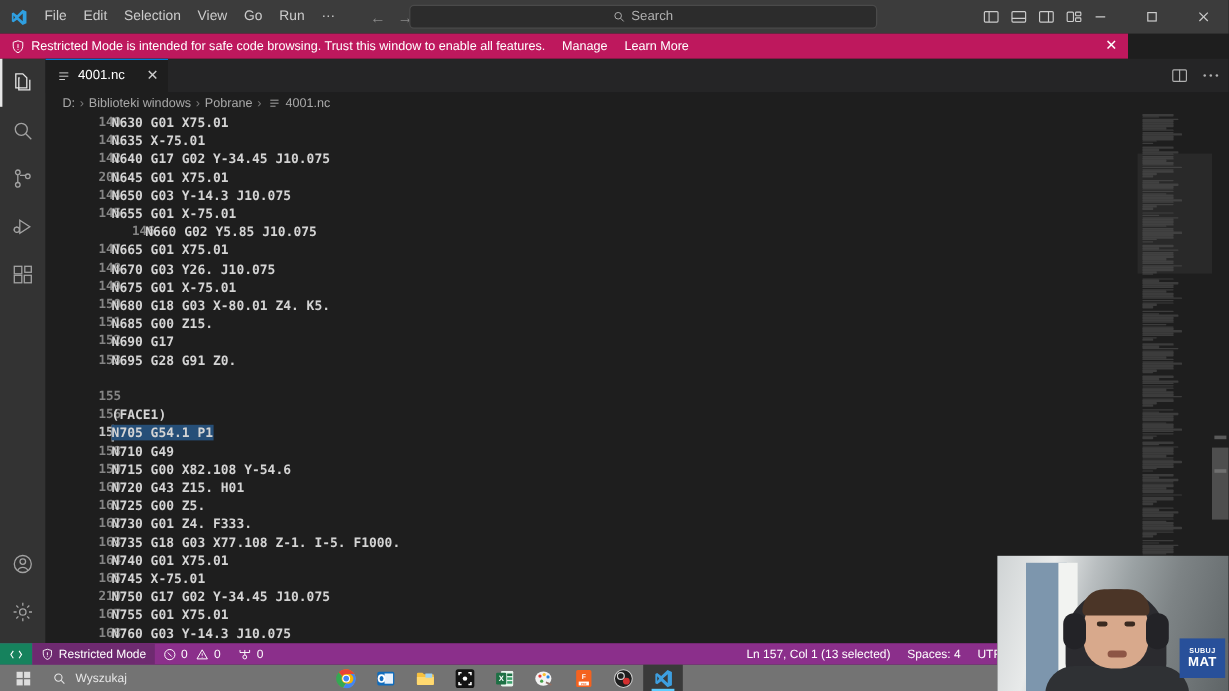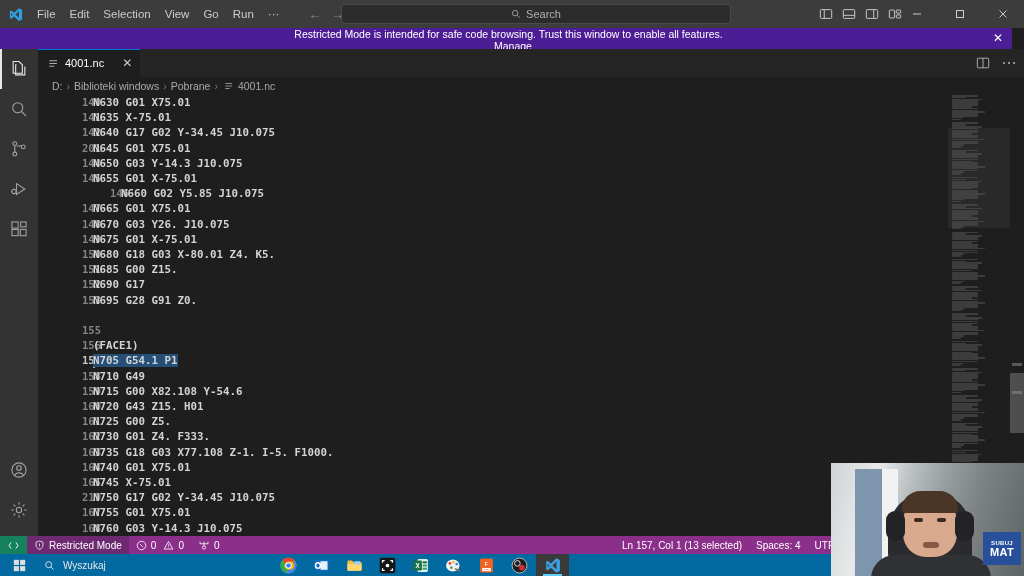--- a/index.html
+++ b/index.html
@@ -17,24 +17,24 @@
   .navarrows { display:flex; align-items:center; gap:10px; margin-left:22px; color:#8a8a8a; font-size:13px; }
   .qsearch { position:absolute; left:341px; top:4px; width:390px; height:20px;
     background:#2c2c2c; border:1px solid #4a4a4a; border-radius:4px;
     display:flex; align-items:center; justify-content:center; gap:5px; }
   .qsearch-label { color:#b0b0b0; font-size:11px; }
   .winlayout { position:absolute; right:122px; top:0; height:28px; display:flex; align-items:center; gap:9px; }
   .wincontrols { position:absolute; right:0; top:0; height:28px; display:flex; }
   .wc { width:43px; height:28px; display:flex; align-items:center; justify-content:center; color:#cccccc; }
 
   
-  .banner { position:absolute; left:0; top:28px; width:1012px; height:21px;
-    background:#4c1d95; display:flex; align-items:center; padding:0 9px;flex-direction:column; }
+  .banner { position:absolute; left:0; top:28px; width:940px; height:21px;
+    background:#be185d; display:flex; align-items:center; padding:0 9px; }
   .banner-text { color:#ffffff; font-size:10.5px; margin-left:5px; }
-  .banner-link { color:#ffffff; font-size:10.5px; text-decoration:underline; margin-left:14px; }
+  .banner-link { color:#ffffff; font-size:10.5px; margin-left:14px; }
   .banner-close { position:absolute; right:9px; top:4px; color:#ffffff; font-size:12px; line-height:13px; }
 
   
   .activitybar { position:absolute; left:0; top:49px; width:38px; height:487px;
     background:#333333; display:flex; flex-direction:column; align-items:center; }
   .act { width:38px; height:40px; display:flex; align-items:center; justify-content:center;
     opacity:.62; position:relative; }
   .act.active { opacity:1; }
   .act.active:before { content:""; position:absolute; left:0; top:0; width:2px; height:40px; background:#e7e7e7; }
   .act-spacer { flex:1; }
@@ -75,21 +75,21 @@
 
   
   .statusbar { position:absolute; left:0; top:536px; width:1024px; height:18px;
     background:#8b2f8b; display:flex; align-items:center; font-size:10px; color:#ffffff; }
   .sb-remote { background:#16825d; height:18px; display:flex; align-items:center; padding:0 8px; }
   .sb-item { height:18px; display:flex; align-items:center; gap:4px; padding:0 7px; }
   .sb-trust { background:#6e2a70; }
   .sb-right { position:absolute; right:0; top:0; height:18px; display:flex; align-items:center; }
 
   
-  .taskbar { position:absolute; left:0; top:554px; width:1024px; height:22px; background:#0369a1; display:flex; align-items:center; }
+  .taskbar { position:absolute; left:0; top:554px; width:1024px; height:22px; background:#737373; display:flex; align-items:center; }
   .tb-start { width:38px; height:22px; display:flex; align-items:center; justify-content:center; }
   .tb-search { display:flex; align-items:center; gap:8px; width:216px; height:22px; padding-left:6px; }
   .tb-search-label { color:#e6e6e6; font-size:10px; }
   .tb-icons { display:flex; align-items:center; gap:0px; margin-left:18px; }
   .tb-icon { width:33px; height:22px; display:flex; align-items:center; justify-content:center; position:relative; }
   .tb-icon.active { background:#3a3a3a; }
   .tb-icon.active:after { content:""; position:absolute; bottom:0; left:7px; width:19px; height:2px; background:#60cdff; }
 
   
   .webcam { position:absolute; left:831px; top:463px; width:193px; height:113px;

